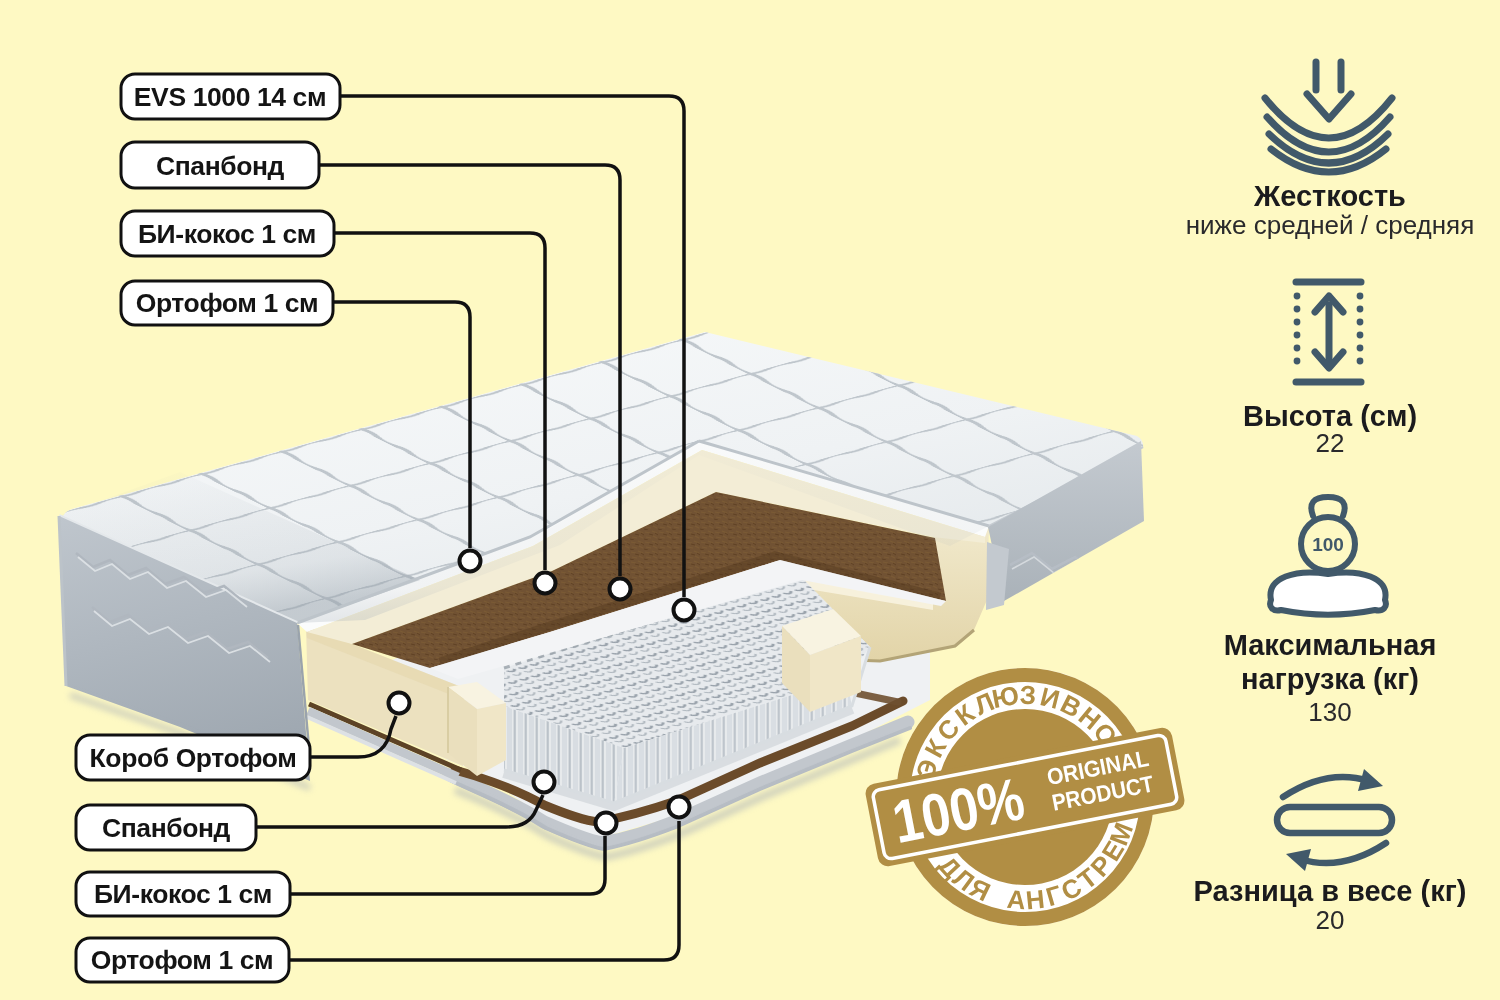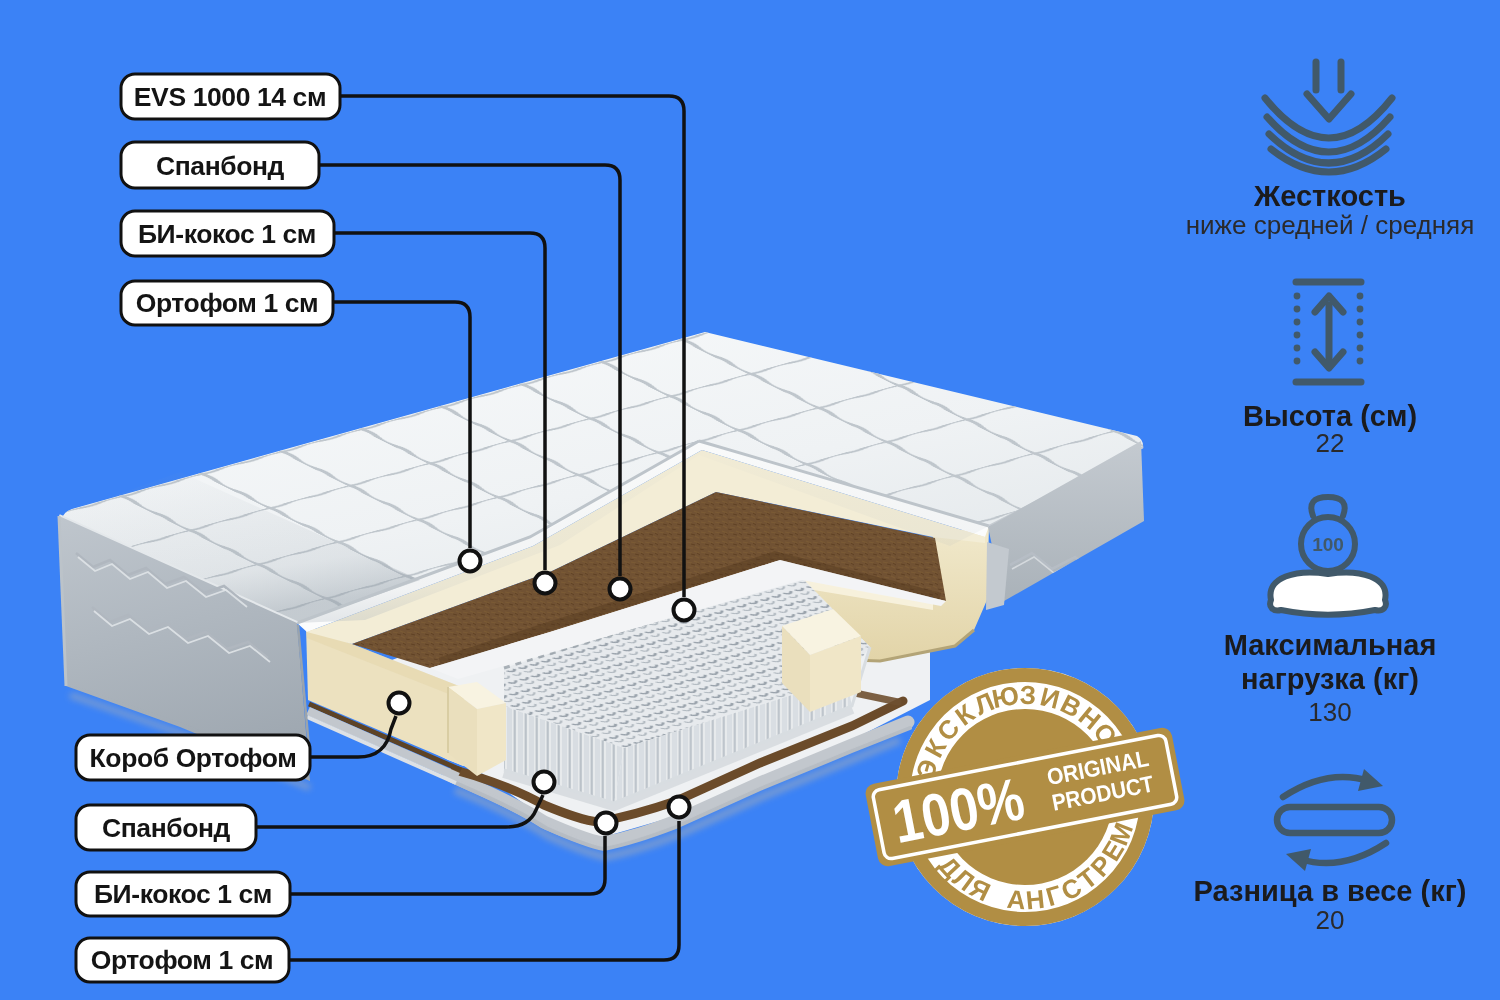--- a/index.html
+++ b/index.html
@@ -1,16 +1,16 @@
 <!DOCTYPE html>
 <html><head>
 <meta charset="utf-8">
 <style>
   html,body{margin:0;padding:0;background:#ffffff;}
-  #stage{position:relative;width:1500px;height:1000px;background:#3b82f6;overflow:hidden;
+  #stage{position:relative;width:1500px;height:1000px;background:#fef9c3;overflow:hidden;
          font-family:"Liberation Sans", sans-serif;}
   svg{display:block}
 </style>
 </head>
 <body>
 <div id="stage">
 <svg width="1500" height="1000" viewBox="0 0 1500 1000" xmlns="http://www.w3.org/2000/svg">
 <defs>
   <linearGradient id="quiltShade" x1="0" y1="0" x2="0.7" y2="1">
     <stop offset="0" stop-color="#f8fafb"></stop>

